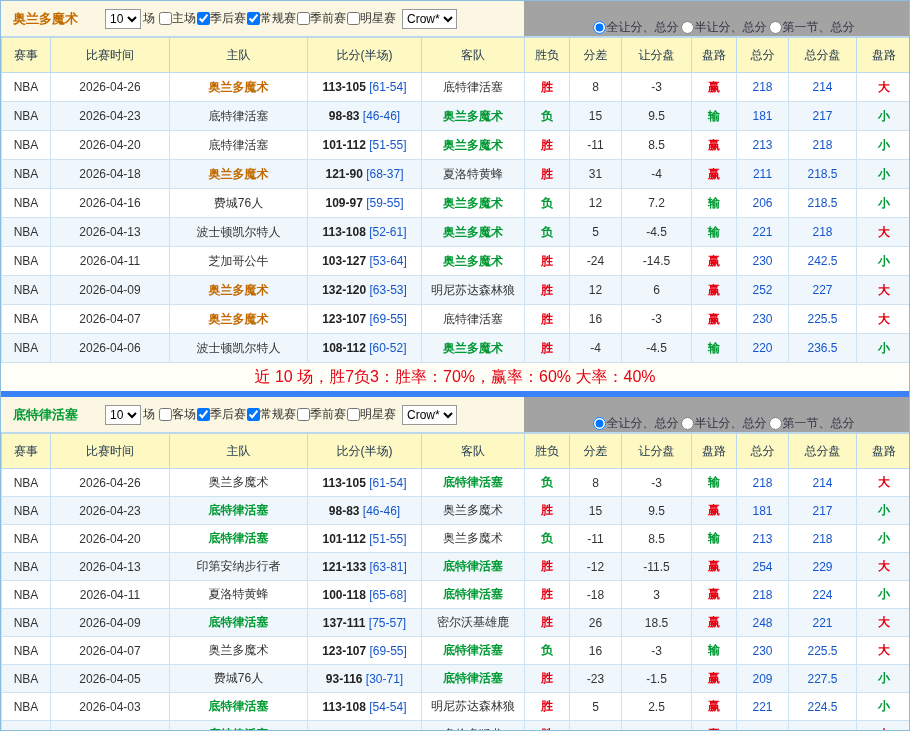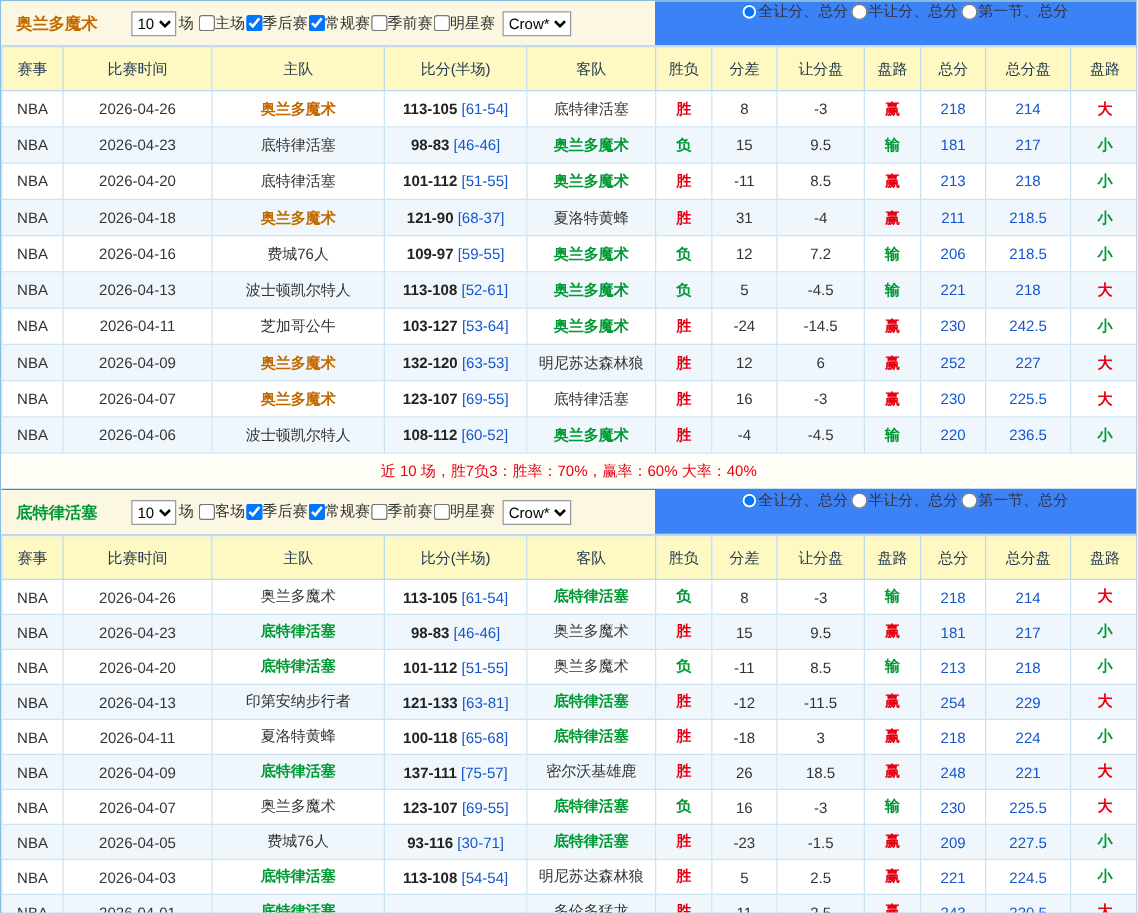--- a/index.html
+++ b/index.html
@@ -18,21 +18,21 @@
     position:absolute;right:10px;top:50%;transform:translateY(-50%);
     color:#fff;font-size:15px;font-weight:bold;cursor:pointer;line-height:1;
   }
   
   .filterbar{height:36px;display:flex;border-bottom:1px solid #b9d8ec;box-sizing:border-box;}
   .filter-left{
     width:523px;min-width:523px;box-sizing:border-box;background:#fcf7e2;
     display:flex;align-items:center;padding-left:12px;
   }
   .filter-right{
-    flex:1;background:#3b82f6;display:flex;align-items:flex-start;justify-content:center;
+    flex:1;background:#a3a3a3;display:flex;align-items:flex-end;justify-content:center;
     font-size:12px;color:#334;padding-left:14px;
   }
   .team-name{font-weight:bold;font-size:13px;width:92px;flex:0 0 auto;}
   .t-orange{color:var(--team_orange);}
   .t-green{color:var(--team_green);}
   select{font-size:12px;height:20px;border:1px solid #999;background:#fff;font-family:inherit;}
   .lbl{font-size:12px;margin:0 4px 0 2px;color:#333;}
   .cb{display:inline-flex;align-items:center;font-size:12px;color:#333;margin-right:1px;cursor:pointer;}
   .cb input{width:13px;height:13px;margin:0;}
   .bk-select{margin-left:5px;}
@@ -55,21 +55,21 @@
   col.c9{width:45px}col.c10{width:52px}col.c11{width:68px}col.c12{width:55px}
   .score{font-weight:bold;color:#222;}
   .half{color:var(--num_blue);}
   td.blue{color:var(--num_blue);}
   td.red{color:var(--win_red);font-weight:bold;}
   td.green{color:var(--loss_green);font-weight:bold;}
   td.team-orange{color:var(--team_orange);font-weight:bold;}
   td.team-green{color:var(--team_green);font-weight:bold;}
   .summary{
     height:28px;display:flex;align-items:center;justify-content:center;
-    font-size:12px;color:var(--win_red);background:#fffef7;border-bottom:1px solid #3b82f6;
+    font-size:16px;color:var(--win_red);background:#fffef7;border-bottom:6px solid #3b82f6;
   }
 </style>
 </head>
 <body>
 
 <div class="window">
 
 
   <div class="filterbar">
     <div class="filter-left">

